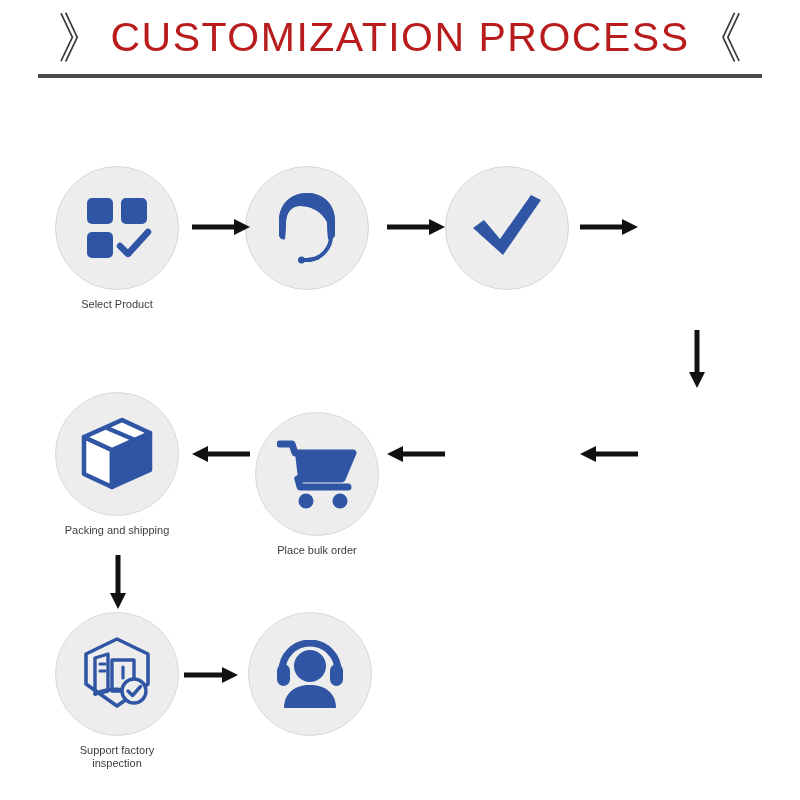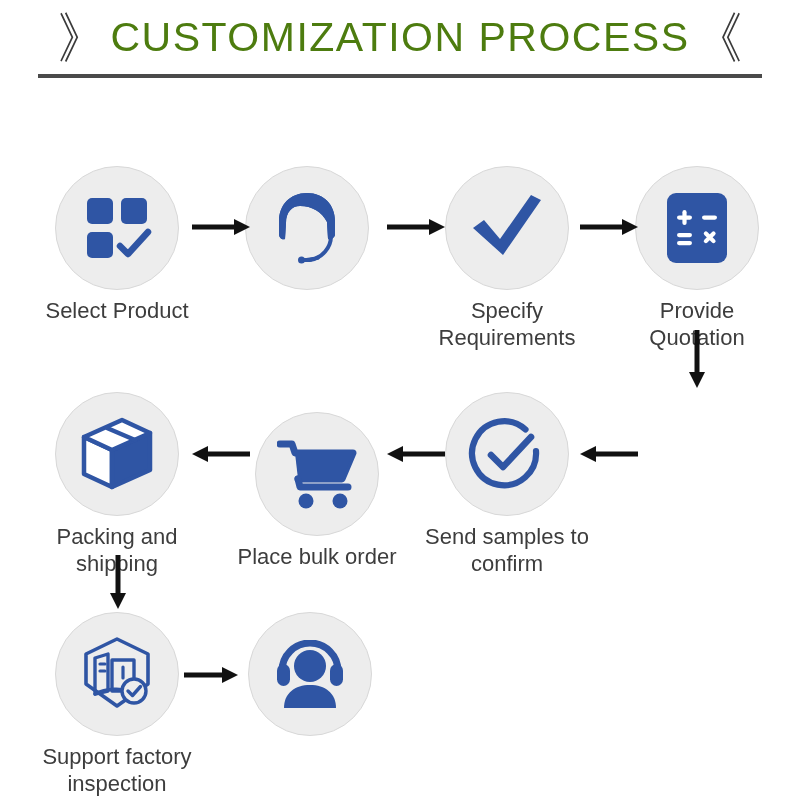--- a/index.html
+++ b/index.html
@@ -26,21 +26,21 @@
     line-height: 1;
     display: inline-block;
     font-family: "DejaVu Sans", sans-serif;
   }
   .chev-left { transform: scaleY(1.18); }
   .chev-right { transform: scaleY(1.18); }
   .title-text {
     font-family: "Liberation Sans", sans-serif;
     font-size: 41px;
     letter-spacing: 1.5px;
-    color: #4d7c0f;
+    color: #b91c1c;
     font-weight: 400;
     white-space: nowrap;
   }
   .divider {
     position: absolute; left: 38px; top: 74px; width: 724px; height: 4px;
     background: #4a4a4a;
   }
 
   
   .flow { position: absolute; left: 0; top: 0; width: 800px; height: 800px; }
@@ -50,21 +50,21 @@
     width: 124px; height: 124px; border-radius: 50%;
     background: #ededed;
     border: 1px solid #d8d8d8;
     margin: 0 auto;
     display: flex; align-items: center; justify-content: center;
   }
   .badge svg { display: block; }
   .node-label {
     margin-top: 8px;
     text-align: center;
-    font-size: 22px;
+    font-size: 11px;
     color: #3d3d3d;
     line-height: 1.22;
     font-family: "Liberation Sans", sans-serif;
     white-space: pre-line;
   }
 
   
   .arrow { position: absolute; }
   .arrow svg { display: block; }
 </style>
@@ -111,53 +111,24 @@
         </svg>
       </div>
     </div>
 
     <div class="node" style="left:422px; top:166px;">
       <div class="badge">
         <svg width="76" height="72" viewBox="0 0 76 72">
           <path d="M4 36 L15 28 L31 47 L62 3 L72 8 L34 63 Z" fill="#2F55A4"></path>
         </svg>
       </div>
-      <div class="node-label">Specify Requirements</div>
-    </div>
-
-    <div class="node" style="left:612px; top:166px;">
-      <div class="badge">
-        <svg width="64" height="74" viewBox="0 0 64 74">
-          <rect x="2" y="2" width="60" height="70" rx="9" fill="#2F55A4"></rect>
-
-          <rect x="12" y="24.5" width="15" height="4.2" rx="2.1" fill="#fff"></rect>
-          <rect x="17.4" y="19.1" width="4.2" height="15" rx="2.1" fill="#fff"></rect>
-
-          <rect x="37" y="24.5" width="15" height="4.2" rx="2.1" fill="#fff"></rect>
-
-          <rect x="12" y="42" width="15" height="4.2" rx="2.1" fill="#fff"></rect>
-          <rect x="12" y="50" width="15" height="4.2" rx="2.1" fill="#fff"></rect>
-
-          <rect x="37.2" y="44.2" width="15" height="4.2" rx="2.1" fill="#fff" transform="rotate(45 44.7 46.3)"></rect>
-          <rect x="37.2" y="44.2" width="15" height="4.2" rx="2.1" fill="#fff" transform="rotate(-45 44.7 46.3)"></rect>
-        </svg>
-      </div>
-      <div class="node-label">Provide Quotation</div>
-    </div>
-
-
-    <div class="node" style="left:422px; top:392px;">
-      <div class="badge">
-        <svg width="78" height="78" viewBox="0 0 78 78">
-          <path d="M57.5 14.5 A32 32 0 1 0 68 36" fill="none" stroke="#2F55A4" stroke-width="6.2" stroke-linecap="round"></path>
-          <path d="M23 40 L35 52 L63 22" fill="none" stroke="#2F55A4" stroke-width="6.6" stroke-linecap="round" stroke-linejoin="round"></path>
-        </svg>
-      </div>
-      <div class="node-label">Send samples to confirm</div>
-    </div>
+    </div>
+
+
+
 
     <div class="node" style="left:232px; top:412px;">
       <div class="badge">
         <svg width="80" height="70" viewBox="0 0 80 70">
           <path d="M3 5 h12 l3 9 h58 l-11 26 h-44" fill="none" stroke="#2F55A4" stroke-width="7" stroke-linecap="round" stroke-linejoin="round"></path>
           <path d="M18 14 h58 l-11 26 h-44 z" fill="#2F55A4"></path>
           <path d="M21 40 l2 8 h48" fill="none" stroke="#2F55A4" stroke-width="7" stroke-linecap="round" stroke-linejoin="round"></path>
           <circle cx="29" cy="62" r="7.5" fill="#2F55A4"></circle>
           <circle cx="63" cy="62" r="7.5" fill="#2F55A4"></circle>
         </svg>

